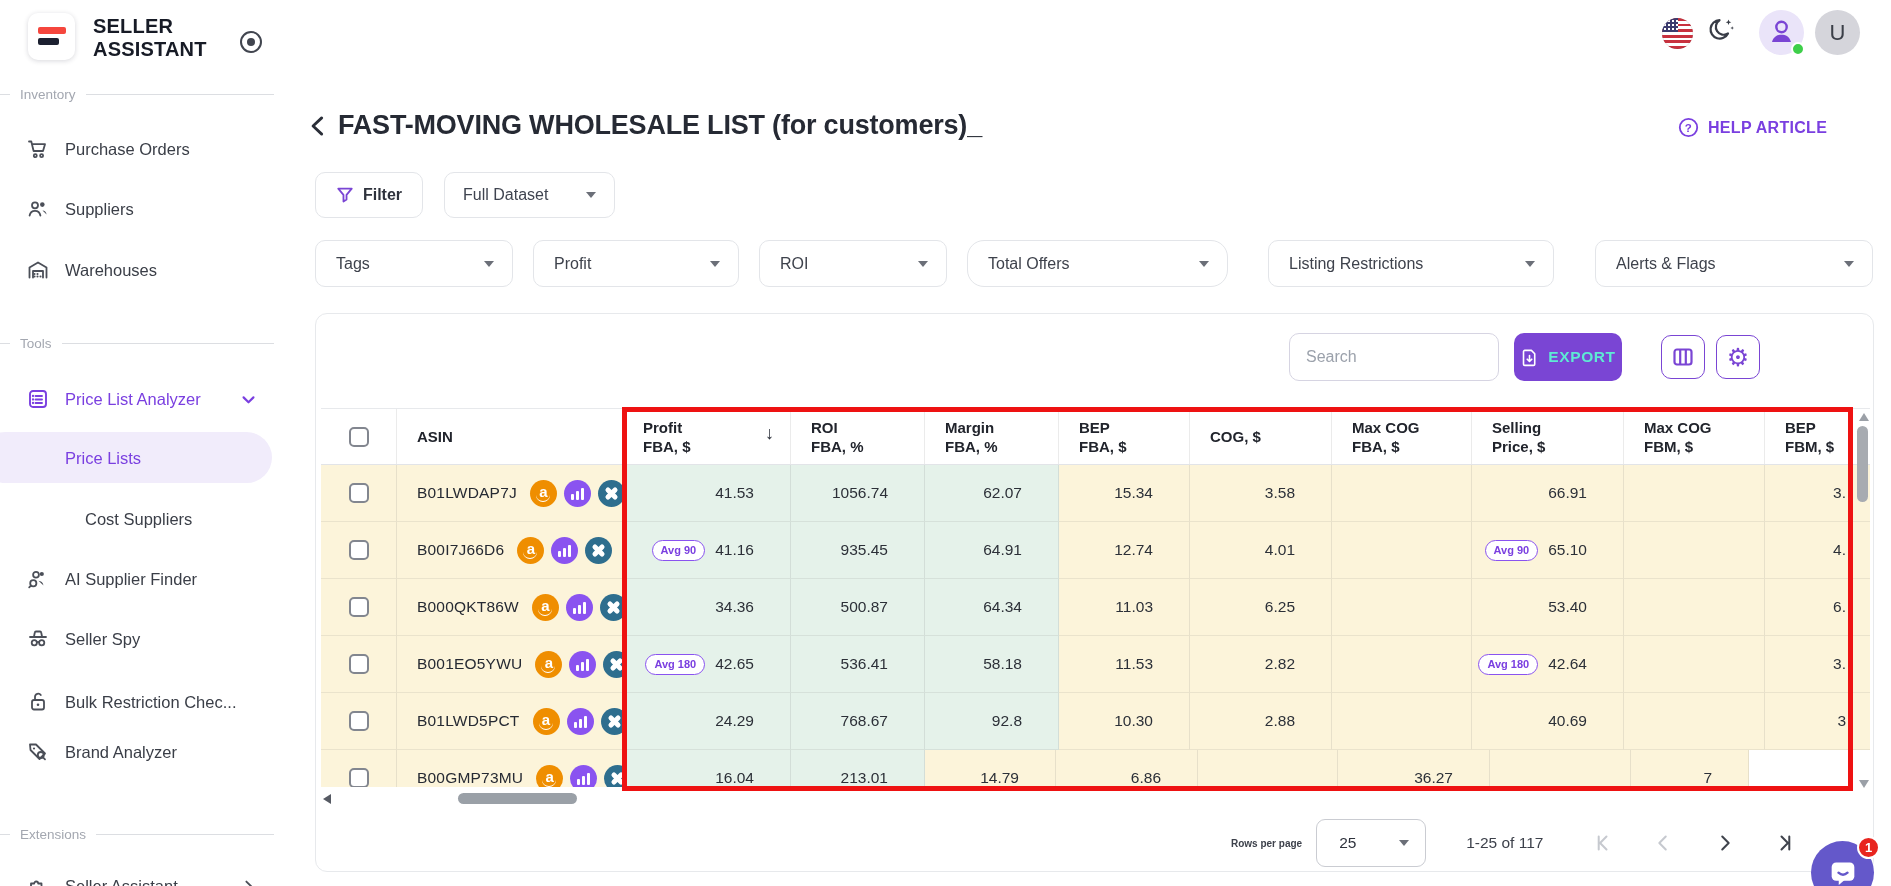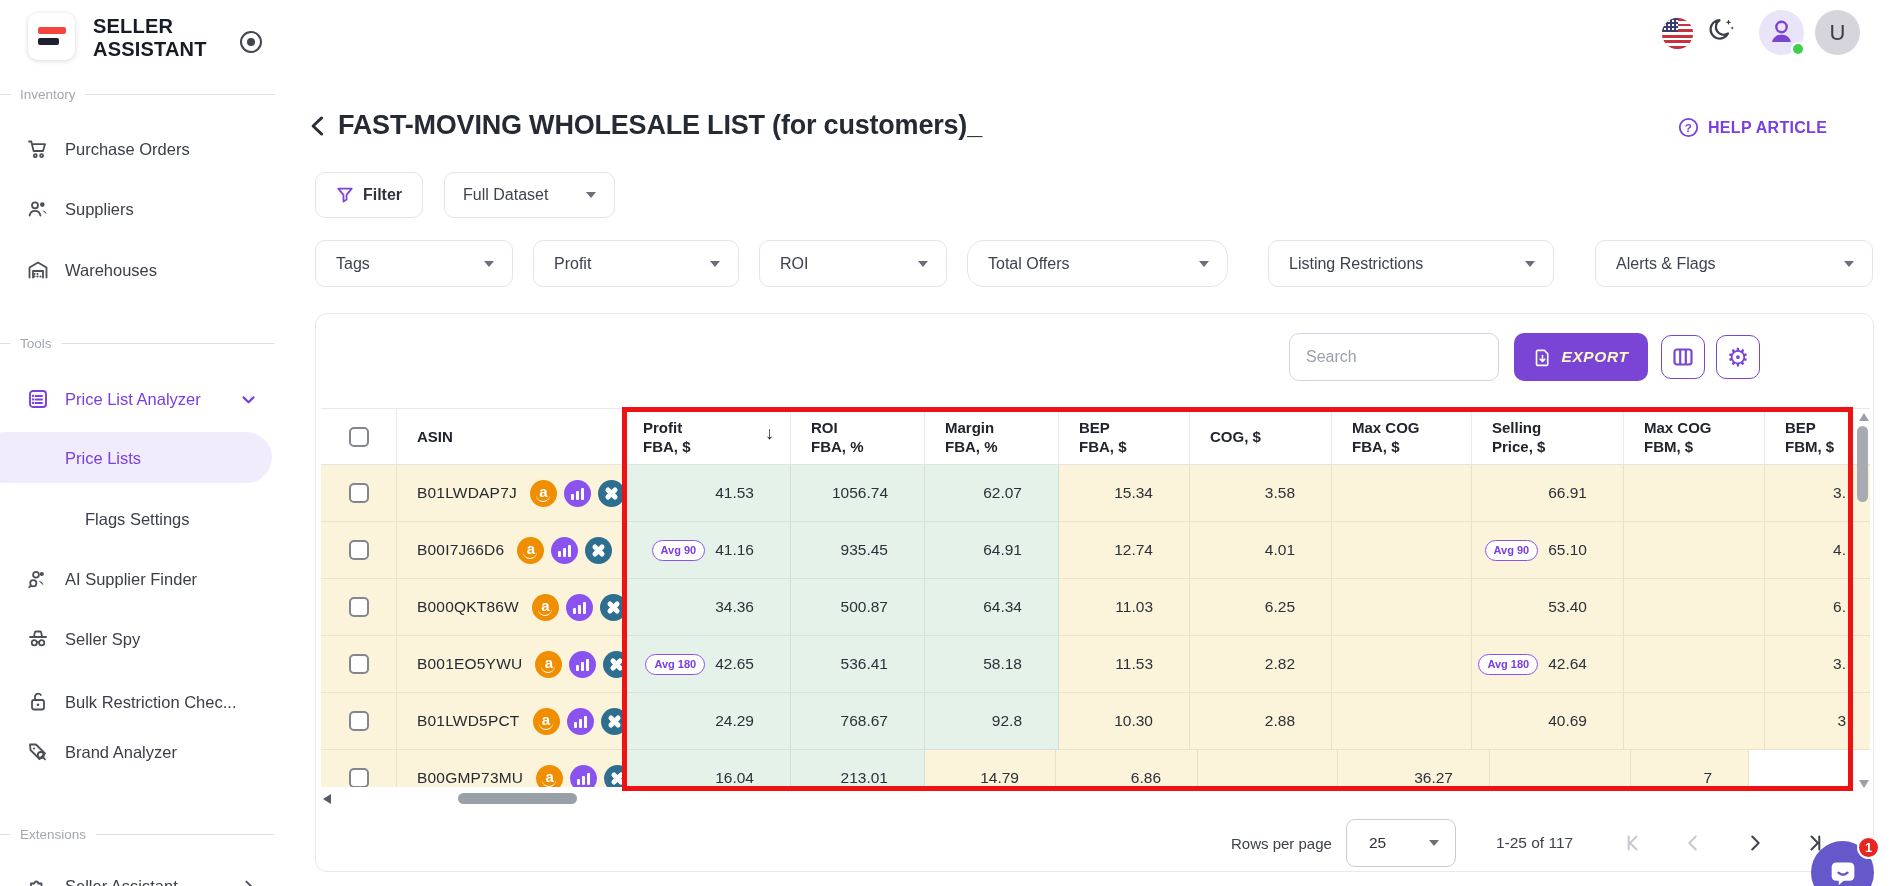--- a/index.html
+++ b/index.html
@@ -69,24 +69,24 @@
     background:#fff; display:flex; align-items:center; padding:0 18px 0 20px; font-size:16px; color:#3e424c;
     cursor:pointer; }
 
   
   .card { position:absolute; left:315px; top:313px; width:1559px; height:559px; border:1px solid #e7e9ec;
     border-radius:12px; background:#fff; overflow:hidden; }
   .search-box { position:absolute; left:973px; top:19px; width:210px; height:48px; border:1px solid #d6d4e2;
     border-radius:10px; padding:0 16px; font-size:16px; color:#2b2f38; background:#fff; outline:none;
     font-family:"Liberation Sans", sans-serif; }
   .search-box::placeholder { color:#9ba1ab; }
-  .export-btn { position:absolute; left:1198px; top:19px; width:134px; height:48px; border:none; border-radius:10px;
-    background:var(--accent); color:#fef9c3; font-size:15.5px; font-weight:700; letter-spacing:.6px;
+  .export-btn { position:absolute; left:1198px; top:19px; width:108px; height:48px; border:none; border-radius:10px;
+    background:var(--accent); color:#5eead4; font-size:15.5px; font-weight:700; letter-spacing:.6px;
     display:flex; align-items:center; justify-content:center; gap:9px; cursor:pointer;
-    font-family:"Liberation Sans", sans-serif;font-style:italic; }
+    font-family:"Liberation Sans", sans-serif; }
   .tool-icon-btn { position:absolute; top:21px; width:44px; height:44px; border:1.5px solid var(--accent);
     border-radius:10px; background:#fff; display:flex; align-items:center; justify-content:center; cursor:pointer; }
   .gear-glyph { font-size:25px; color:var(--accent); line-height:1; }
 
   
   #table { position:absolute; left:5px; top:94px; width:1549px; height:379px; overflow:hidden; }
   .tr { display:flex; width:1562px; }
   .tr.head { height:57px; border-top:1px solid #e7e9ec; border-bottom:1px solid #e2e4e8; background:#fff; }
   .tr.data { height:57px; }
   .td, .th { flex:0 0 auto; border-right:1px solid rgba(110,110,110,.14); position:relative; }
@@ -126,21 +126,21 @@
     border-top:5px solid transparent; border-bottom:5px solid transparent; border-right:8px solid #565a63; }
   .vscroll-thumb { position:absolute; left:1541px; top:112px; width:11px; height:76px; border-radius:6px;
     background:#a7abb1; cursor:pointer; }
   .vscroll-arrow-up { position:absolute; left:1543px; top:99px; width:0; height:0;
     border-left:5px solid transparent; border-right:5px solid transparent; border-bottom:8px solid #9ba0a7; }
   .vscroll-arrow-down { position:absolute; left:1543px; top:466px; width:0; height:0;
     border-left:5px solid transparent; border-right:5px solid transparent; border-top:8px solid #9ba0a7; }
 
   
   .pagination { position:absolute; left:915px; top:505px; height:48px; display:flex; align-items:center; }
-  .pg-label { font-size:15px; color:#3d414b; }
+  .pg-label { font-size:10px; color:#3d414b;font-weight:bold; }
   .pg-select { margin-left:14px; width:110px; height:48px; border:1px solid #caccd2; border-radius:9px;
     display:flex; align-items:center; padding:0 16px 0 22px; font-size:15.5px; color:#2e323c; cursor:pointer; }
   .pg-select .chev { margin-left:auto; width:0; height:0; border-left:5px solid transparent;
     border-right:5px solid transparent; border-top:6px solid #6b6f78; }
   .pg-range { margin-left:40px; font-size:15.5px; color:#3d414b; white-space:nowrap; }
   .pg-nav { margin-left:46px; display:flex; align-items:center; gap:38px; }
   .pg-btn { width:24px; height:24px; display:flex; align-items:center; justify-content:center; cursor:pointer; }
 
   
   .red-box { position:absolute; left:622px; top:407px; width:1231px; height:384px;
@@ -208,21 +208,21 @@
             </svg></span>
           <span class="s-label">Price List Analyzer</span>
           <span class="s-chev"><svg width="17" height="17" viewBox="0 0 24 24" fill="none" stroke="#7a3fe0" stroke-width="3" stroke-linecap="round" stroke-linejoin="round">
               <polyline points="5,9 12,16 19,9"></polyline>
             </svg></span>
         </div>
         <div class="side-pill" style="top: 432px;">
           <span class="s-label">Price Lists</span>
         </div>
         <div class="side-item" style="top: 499px;">
-          <span class="s-label" style="left: 85px;">Flags Settings</span>
+          <span class="s-label" style="left: 85px;">Cost Suppliers</span>
         </div>
         <div class="side-item" style="top: 559px;">
           <span class="s-icon"><svg width="24" height="24" viewBox="0 0 24 24" fill="none" stroke="#4b4f58" stroke-width="1.8" stroke-linecap="round" stroke-linejoin="round">
               <circle cx="10" cy="7.8" r="2.9"></circle>
               <path d="M12.5 13.8 c2.6.4 4.5 1.7 5 4.6" fill="#4b4f58" stroke="none"></path>
               <circle cx="15.8" cy="7" r="2.1" fill="#4b4f58" stroke="none"></circle>
               <circle cx="7.3" cy="16.3" r="3.1"></circle>
               <path d="M4.9 18.7 l-1.7 1.7"></path>
             </svg></span>
           <span class="s-label">AI Supplier Finder</span>

